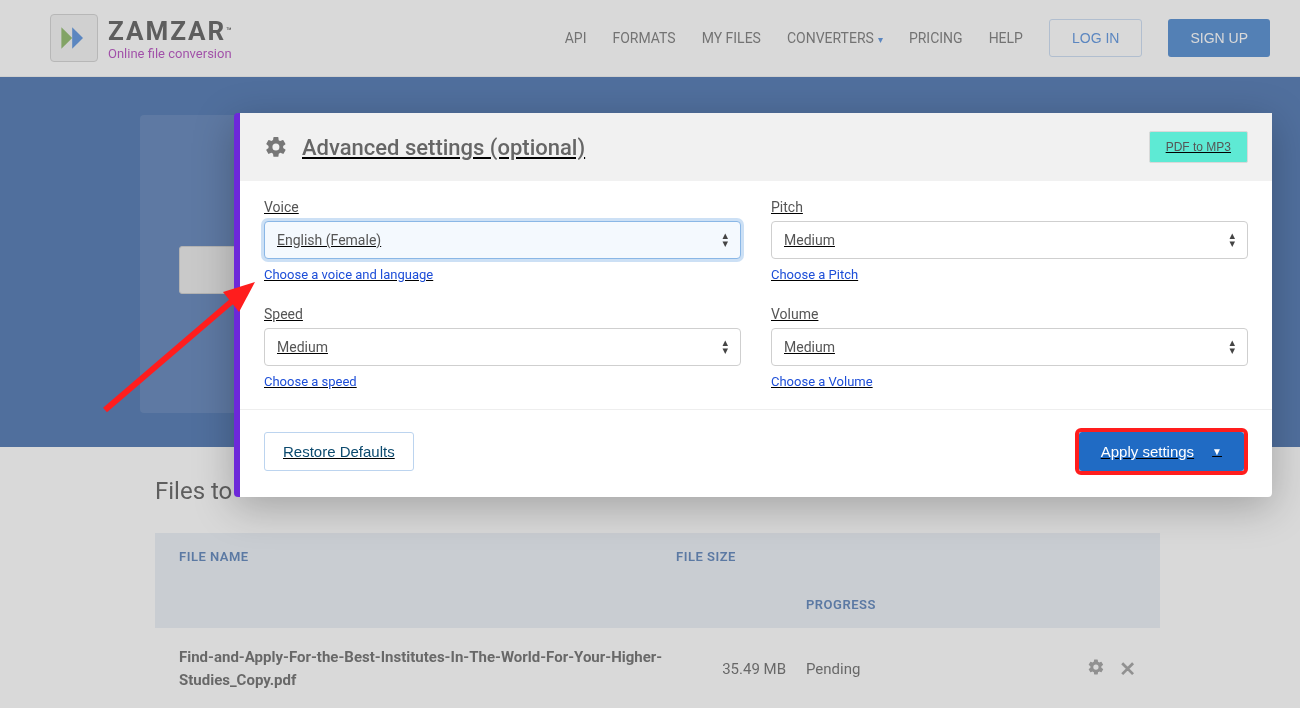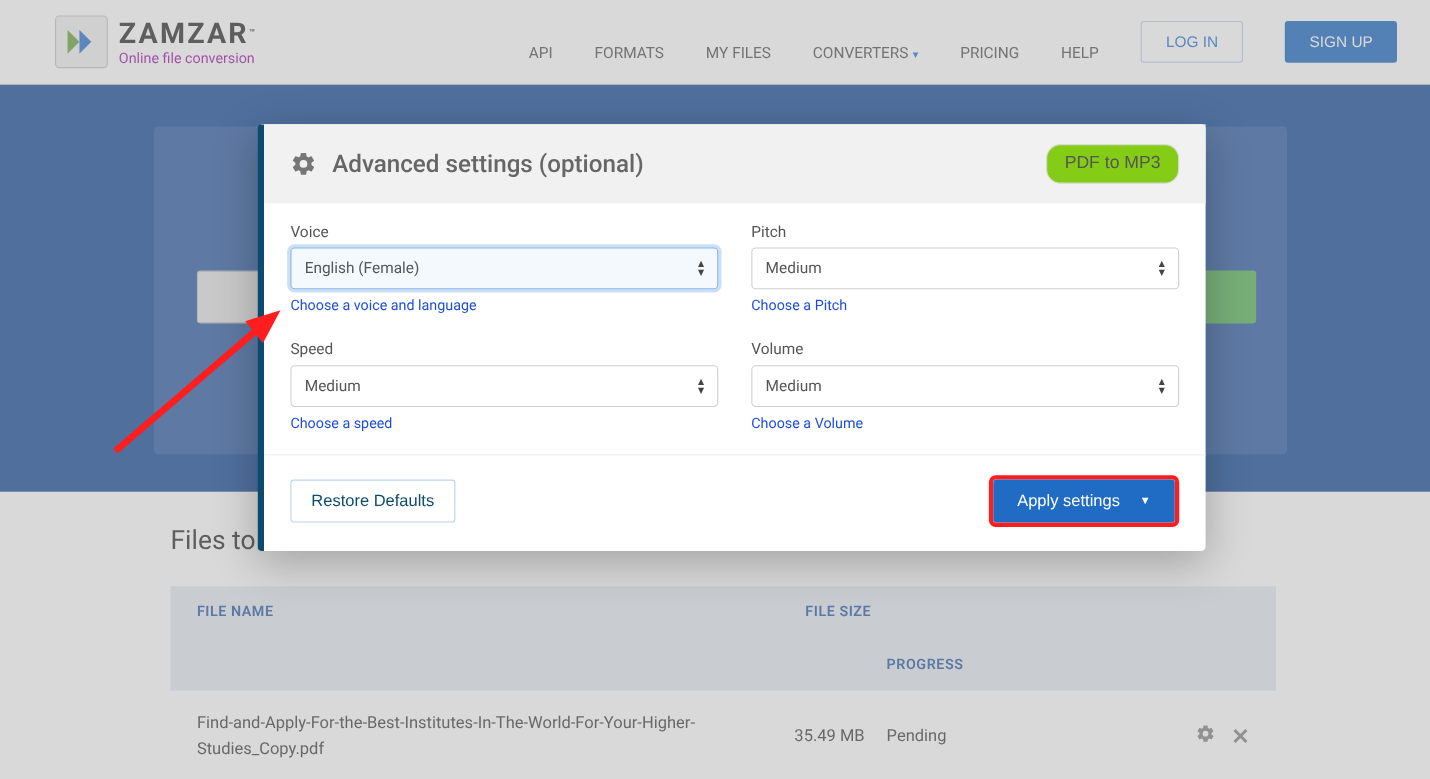--- a/index.html
+++ b/index.html
@@ -38,22 +38,22 @@
     font-size: 26px;
     font-weight: 700;
     letter-spacing: 2px;
     color: #333;
   }
   .logo-tm { font-size: 9px; vertical-align: super; }
   .logo-sub { font-size: 13px; color: #a21caf; }
   .nav-links {
     margin-left: auto;
     display: flex;
-    align-items: flex-end;
-    gap: 38px;
+    align-items: center;
+    gap: 26px;
   }
   .nav-link {
     font-size: 14px;
     color: #555;
     cursor: pointer;
   }
   .nav-link.dropdown::after {
     content: "▾"; font-size: 10px; margin-left: 4px; color: #2d75d6;
   }
   .btn-outline {
@@ -125,32 +125,32 @@
   .files-head {
     background: #e4ebf4;
     display: flex;
     padding: 16px 24px;
     font-size: 13px;
     color: #2d5fa5;
     font-weight: 600;
     letter-spacing: 0.5px;
   }
   .col-name { flex: 1; }
-  .col-size { width: 130px; text-align: right; padding-right: 14px; }
+  .col-size { width: 130px; text-align: left; padding-right: 14px; }
   .col-prog { width: 260px; margin-top: 48px; }
   .col-actions { width: 70px; }
   .files-row {
     display: flex;
     align-items: center;
     padding: 18px 24px;
     border-bottom: 1px solid #eee;
     font-size: 15px;
     color: #444;
   }
-  .row-name { flex: 1; line-height: 1.5; }
+  .row-name { flex: 1; line-height: 1.5; font-weight: bold; }
   .row-size { width: 130px; text-align: right; padding-right: 20px; }
   .row-prog { width: 260px; }
   .row-actions {
     width: 70px;
     display: flex;
     gap: 14px;
     align-items: center;
     justify-content: flex-end;
     color: #888;
   }
@@ -160,47 +160,48 @@
   .dim {
     position: absolute;
     inset: 0;
     background: rgba(160,160,160,0.4);
   }
 
   .modal {
     position: absolute;
     top: 113px;
     left: 234px;
-    width: 862px;
+    width: 1038px;
     background: #fff;
-    border-left: 6px solid #0c4a6e;
+    border-left: 6px solid #6d28d9;
     border-radius: 4px;
     box-shadow: 0 10px 40px rgba(0,0,0,0.25);
     z-index: 10;
+    text-decoration: underline;
   }
   .modal-header {
     background: #f1f1f1;
     padding: 18px 24px;
     display: flex;
     align-items: center;
     gap: 14px;
   }
   .modal-title {
     font-size: 22px;
     color: #666;
     font-weight: 500;
     flex: 1;
   }
   .pdf-mp3-btn {
-    background: #84cc16;
+    background: #5eead4;
     border: 1px solid #d9d9d9;
-    border-radius: 13px;
+    border-radius: 2px;
     padding: 8px 16px;
     color: #555;
-    font-size: 16px;
+    font-size: 12px;
     cursor: pointer;
   }
   .modal-body {
     padding: 18px 24px 6px 24px;
     display: grid;
     grid-template-columns: 1fr 1fr;
     gap: 10px 30px;
   }
   .field-label { font-size: 14px; color: #555; margin-bottom: 6px; display:block; }
   .select {

